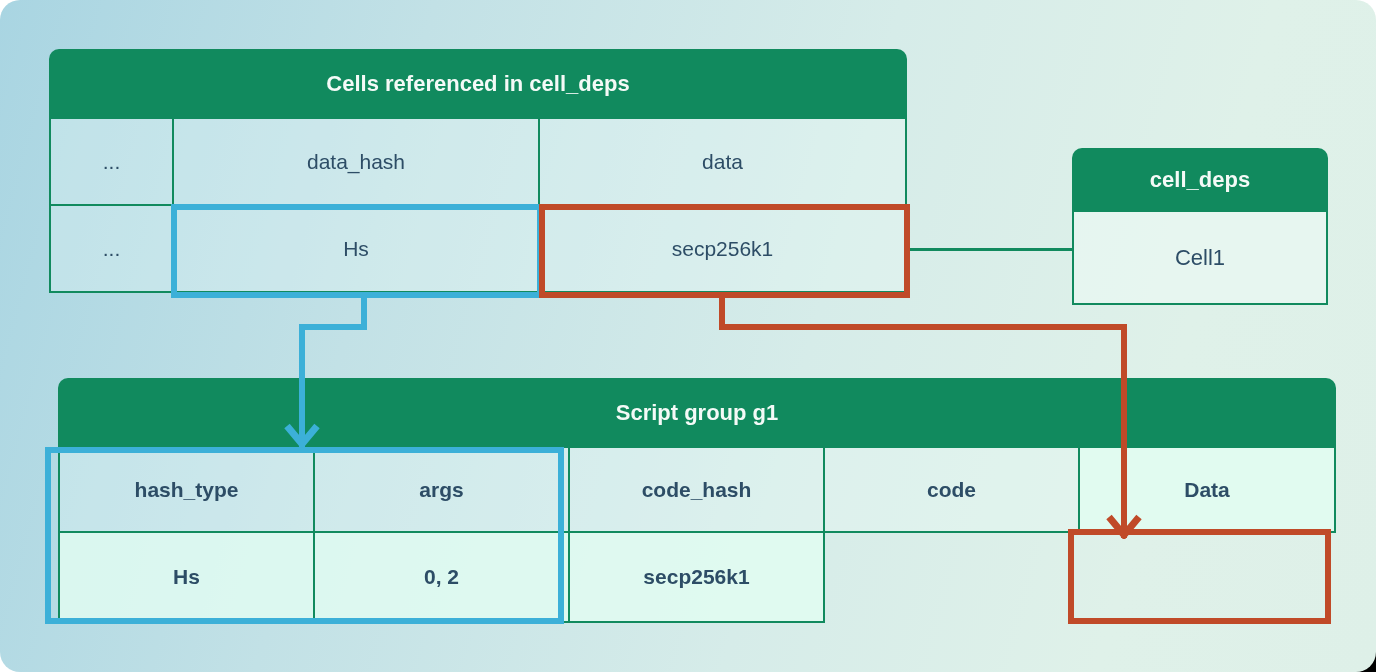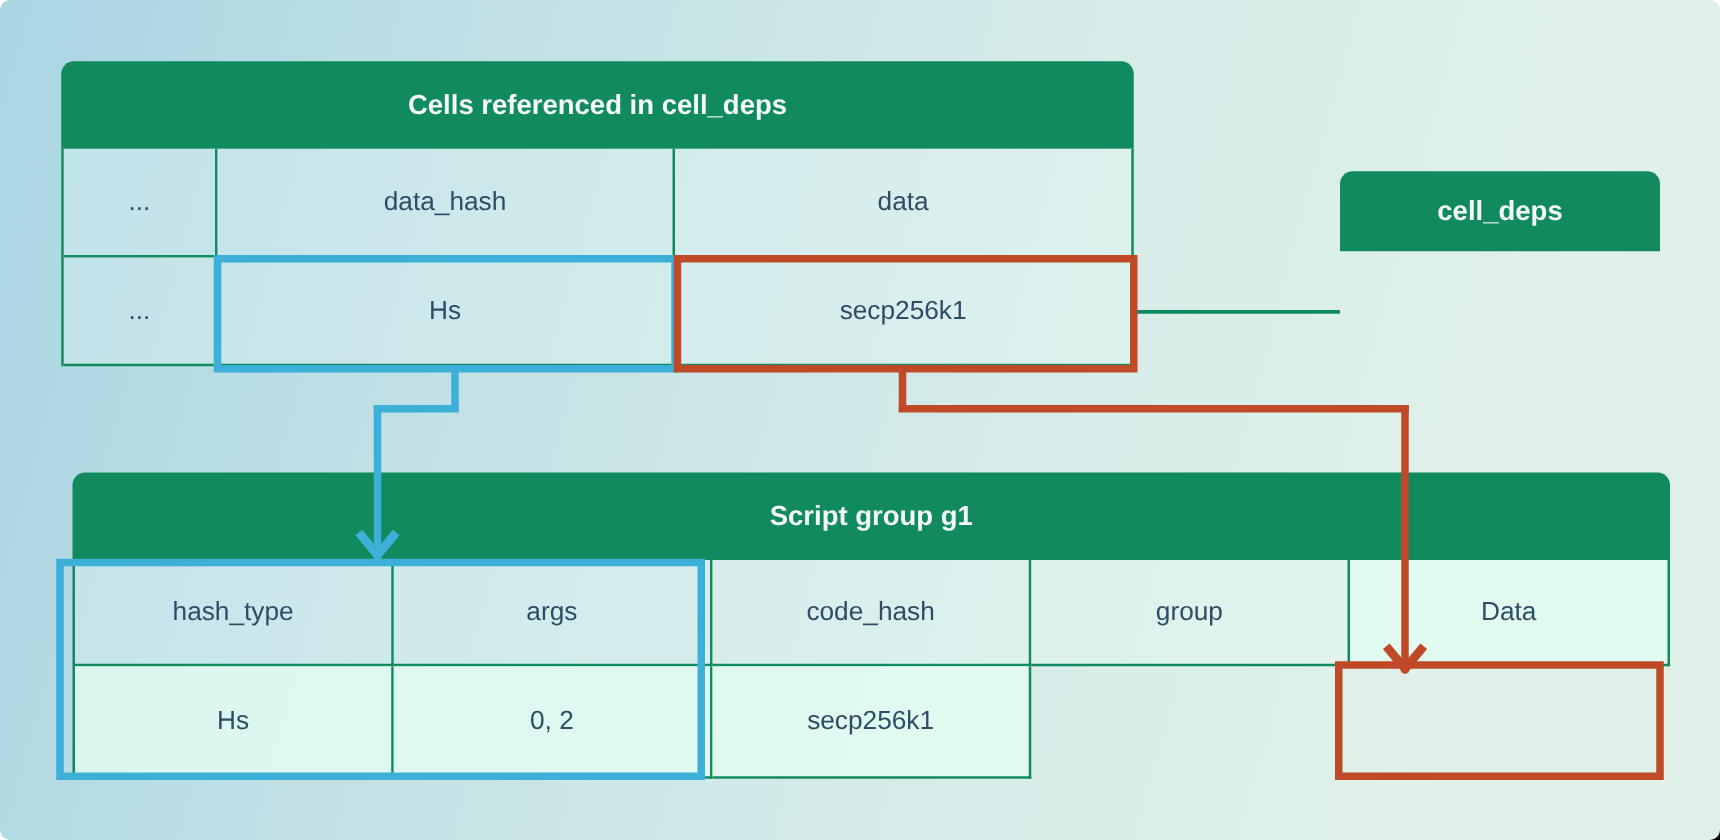--- a/index.html
+++ b/index.html
@@ -1,20 +1,20 @@
 <!DOCTYPE html>
 <html style="--green: #118a5e; --blue: #3cb0d8; --red: #c04a28; --text: #2d4d66; --title_text: #f4faf7;"><head>
 <meta charset="utf-8">
 <style>
   html,body { margin:0; padding:0; background:#ffffff; }
   body { font-family: "Liberation Sans", sans-serif; }
   .stage { position:relative; width:1376px; height:672px; overflow:hidden; }
   .corner-black { position:absolute; right:0; bottom:0; width:30px; height:30px; background:#000; z-index:0; }
   .card {
-    position:absolute; inset:0; z-index:1; border-radius:8px;
+    position:absolute; inset:0; z-index:1; border-radius:20px;
     background: linear-gradient(105deg, #a9d5e2 0%, #c2e1e6 28%, #d6ece9 58%, #dff1e9 82%, #def0e8 100%);
   }
   .tbl { position:absolute; z-index:2; }
   .tbl-title {
     background: var(--green); color: var(--title_text);
     font-weight: bold; font-size: 22px;
     display:flex; align-items:center; justify-content:center;
     border-radius: 10px 10px 0 0;
   }
   .grid { display:grid; border-left: 2px solid var(--green); box-sizing:border-box; }
@@ -53,31 +53,32 @@
       <div class="grid" style="width:858px; grid-template-columns:123px 366px 367px; grid-template-rows:87px 87px;">
         <div class="cell">...</div>
         <div class="cell">data_hash</div>
         <div class="cell">data</div>
         <div class="cell">...</div>
         <div class="cell">Hs</div>
         <div class="cell">secp256k1</div>
       </div>
     </div>
 
-    <div class="tbl" style="left:1072px; top:137px; width:256px;">
+    <div class="tbl" style="left:1072px; top:148px; width:256px;">
       <div class="tbl-title" style="height:64px;">cell_deps</div>
+      <div class="single-cell" style="width:256px; height:93px;">Cell1</div>
     </div>
 
     <div class="tbl" style="left:58px; top:378px; width:1278px;">
       <div class="tbl-title" style="height:70px;">Script group g1</div>
-      <div class="grid" style="width:1278px; grid-template-columns:255px 255px 255px 255px 256px; grid-template-rows:85px 90px;">
+      <div class="grid" style="width:1278px; grid-template-columns:255px 255px 255px 255px 256px; grid-template-rows:85px 90px;font-weight:bold;">
         <div class="cell">hash_type</div>
         <div class="cell">args</div>
         <div class="cell">code_hash</div>
-        <div class="cell">group</div>
+        <div class="cell">code</div>
         <div class="cell light">Data</div>
         <div class="cell light">Hs</div>
         <div class="cell light">0, 2</div>
         <div class="cell light">secp256k1</div>
       </div>
     </div>
 
     <div class="connector-green" style="left:907px; top:248px; width:165px; height:3px;"></div>
 
     <div class="hl-box hl-blue" style="left:171px; top:204px; width:372px; height:94px;"></div>

